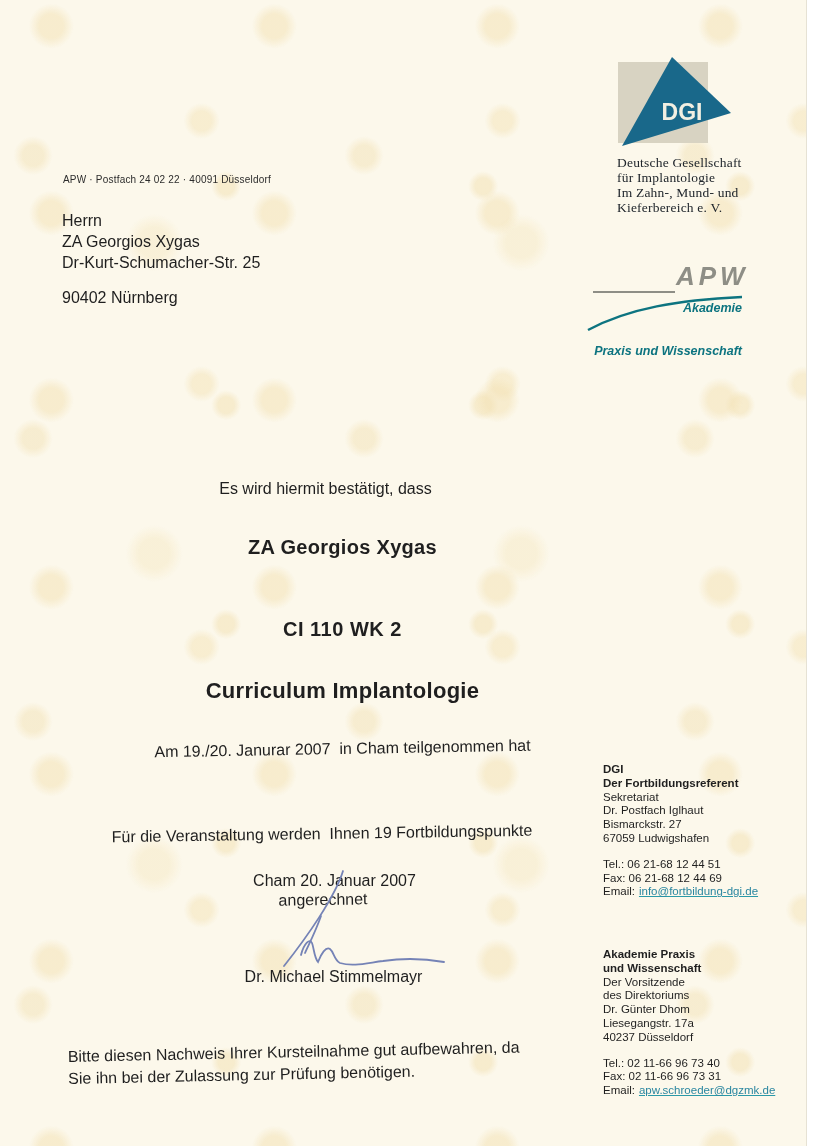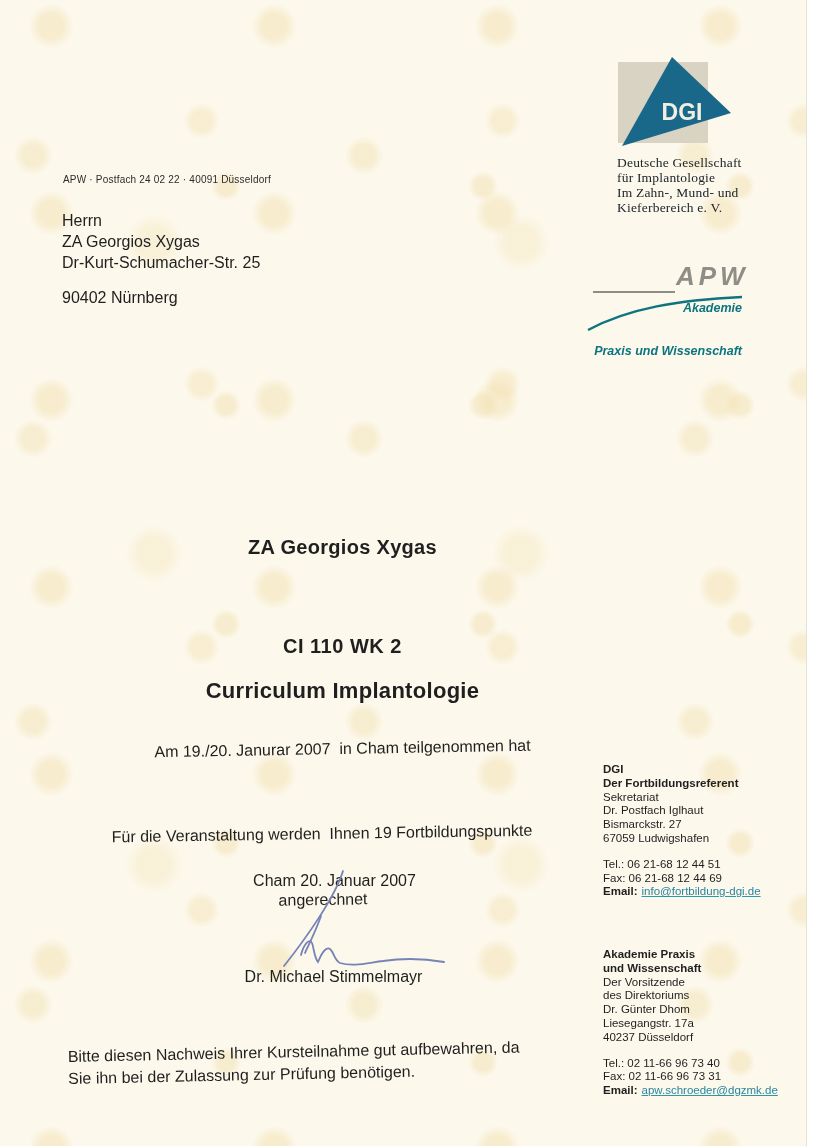--- a/index.html
+++ b/index.html
@@ -39,38 +39,38 @@
   .sender-line { left:63px; top:174px; font-size:10px; color:#2c2c2c; letter-spacing:0.2px; }
   .recipient { left:62px; top:210px; font-size:16px; line-height:21px; color:#1f1f1f; }
   .city-line { left:62px; top:289px; font-size:16px; color:#1f1f1f; }
 
   
   .bodyline { left:50px; width:585px; text-align:center; font-size:16px; color:#1f1f1f;
               white-space:pre-wrap; }
   .intro      { top:480px; transform:translateX(-17px); }
   .participant{ top:536px; font-size:20px; font-weight:bold; letter-spacing:0.3px; }
   .course-intro{ top:599px; }
-  .course-code { top:635px; font-size:20px; font-weight:bold; letter-spacing:0.5px; }
+  .course-code { top:618px; font-size:20px; font-weight:bold; letter-spacing:0.5px; }
   .course-title{ top:678px; font-size:22px; font-weight:bold; letter-spacing:0.3px; }
   .attendance { top:740px; transform:rotate(-1deg); }
   .points     { top:779px; line-height:22px; transform:translateX(-20px) rotate(-0.9deg); }
   .place-date { top:872px; transform:translateX(-8px); }
   .signer     { top:968px; transform:translateX(-9px); }
   .note { left:68px; top:1046px; width:560px; font-size:16px; line-height:21.5px;
           color:#1f1f1f; transform:rotate(-1.2deg); transform-origin:left center; }
 
   .signature-svg { left:255px; top:855px; pointer-events:none; }
 
   
   .sb { left:603px; width:220px; font-size:11.5px; line-height:13.8px; color:#1f1f1f; }
   .sb-dgi { top:763px; }
   .sb-apw { top:908px;margin-top:40px; }
   .sb .b { font-weight:bold; }
   .sb .gap { height:12px; }
-  .email-label { margin-right:4px;font-weight:bold; }
+  .email-label { margin-right:4px; }
   .email-link { color:#2a86a0; text-decoration:underline; text-decoration-color:#2a9aa8; cursor:pointer; }
 </style>
 </head>
 <body>
 
 <div class="page">
   <div class="paper"></div>
 
   <svg class="abs dgi-logo-svg" width="150" height="112" viewBox="0 0 150 112">
     <rect x="20" y="26" width="90" height="81" fill="#d8d3c2"></rect>
@@ -93,20 +93,21 @@
   <div class="abs apw-sub apw-sub2">Praxis und Wissenschaft</div>
 
   <div class="abs sender-line">APW · Postfach 24 02 22 · 40091 Düsseldorf</div>
   <div class="abs recipient">
     <div>Herrn</div>
     <div>ZA Georgios Xygas</div>
     <div>Dr-Kurt-Schumacher-Str. 25</div>
   </div>
   <div class="abs city-line">90402 Nürnberg</div>
 
+  <div class="abs bodyline intro">Es wird hiermit bestätigt, dass</div>
   <div class="abs bodyline participant">ZA Georgios Xygas</div>
   <div class="abs bodyline course-code">CI 110 WK 2</div>
   <div class="abs bodyline course-title">Curriculum Implantologie</div>
   <div class="abs bodyline attendance">Am 19./20. Janurar 2007  in Cham teilgenommen hat</div>
   <div class="abs bodyline points">
     <div>Für die Veranstaltung werden  Ihnen 19 Fortbildungspunkte</div>
     <div>angerechnet</div>
   </div>
   <div class="abs bodyline place-date">Cham 20. Januar 2007</div>
   <div class="abs bodyline signer">Dr. Michael Stimmelmayr</div>

